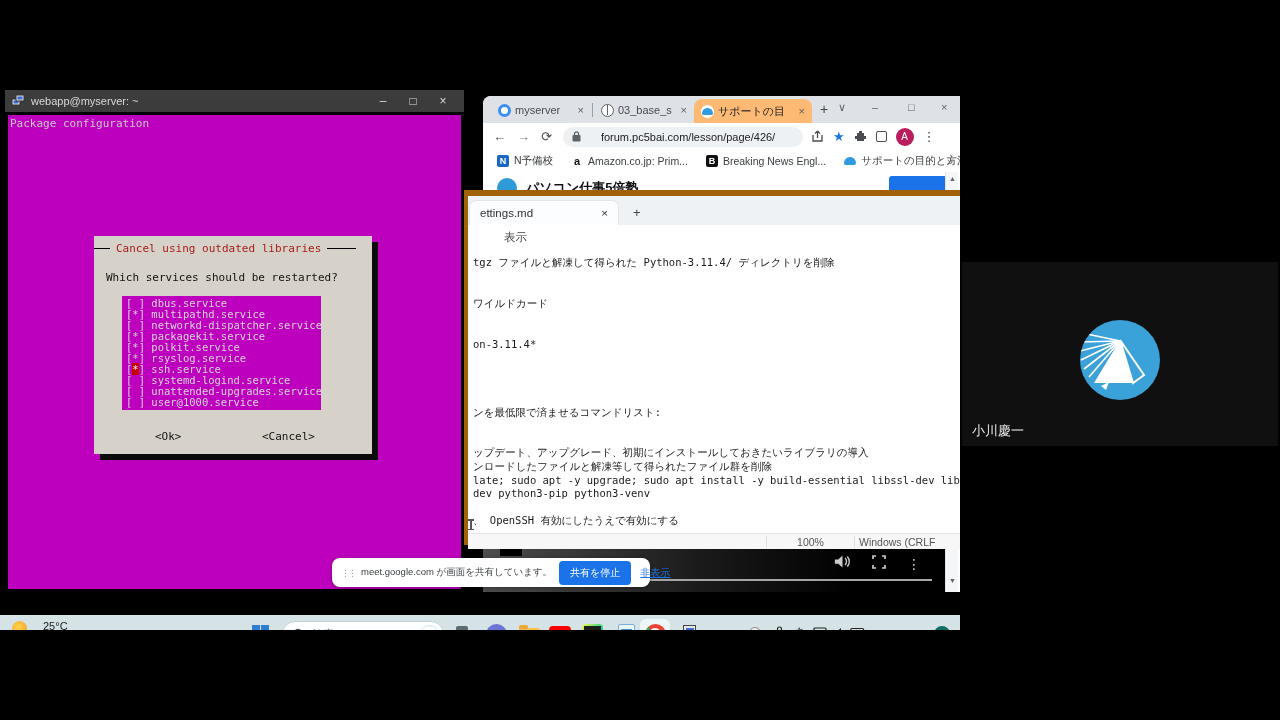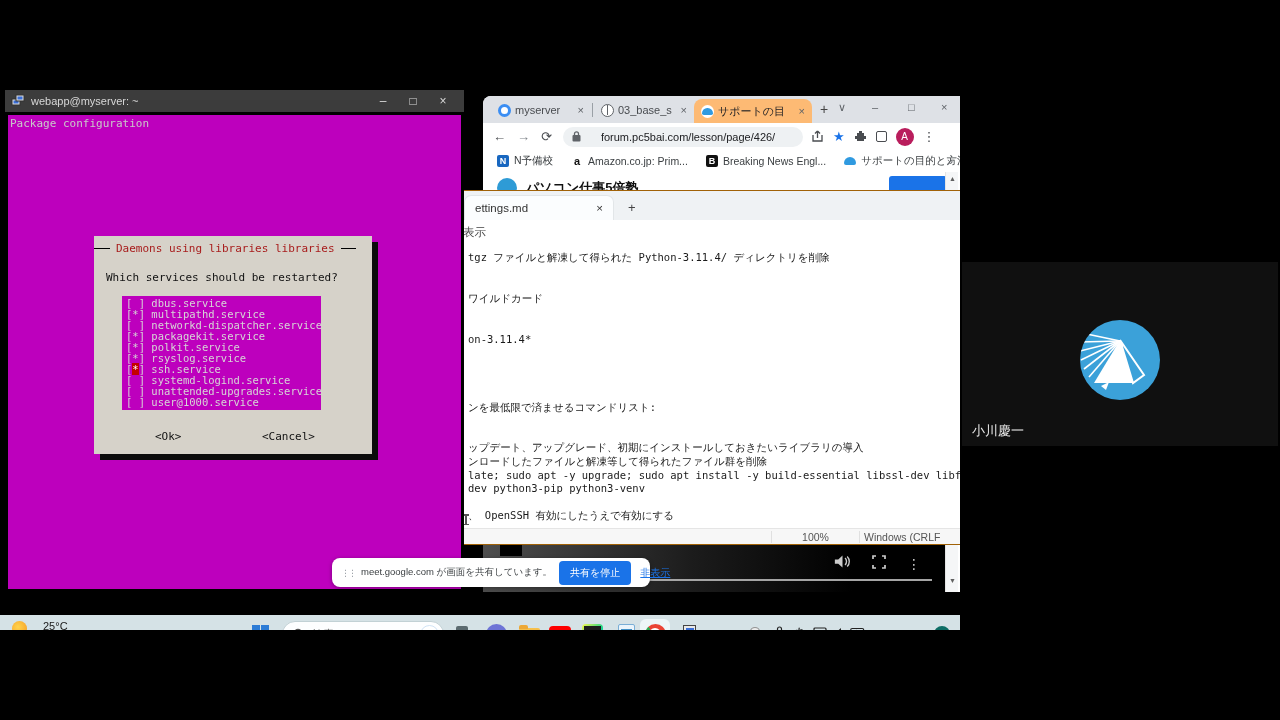--- a/index.html
+++ b/index.html
@@ -83,28 +83,28 @@
   .sb-arrow{position:absolute;left:0;width:13px;text-align:center;font-size:7px;color:#606060;}
   .videoctl{position:absolute;left:0;top:442px;width:462px;height:54px;z-index:11;
             background:linear-gradient(90deg,#4e4e4e 0%,#1c1c1c 45%,#000 80%);}
   .vc-block{position:absolute;left:17px;top:3px;width:22px;height:15px;background:#000;}
   .vc-icons{position:absolute;right:24px;top:16px;display:flex;gap:21px;align-items:center;}
   .vc-dots{color:#ccc;font-size:14px;}
   .vc-progress{position:absolute;left:0;bottom:11px;width:449px;height:2px;background:#a5a5a5;}
 
   
   #notepad{position:absolute;left:462px;top:105px;width:520px;height:355px;z-index:20;background:#fff;
-           border:1px solid #a16207;}
+           border:6px solid #a16207;}
   .np-tabbar{height:29px;background:#eff2f4;display:flex;align-items:flex-end;}
   .np-tab{width:150px;height:25px;background:#fbfdfe;border-radius:7px 7px 0 0;display:flex;align-items:center;
           padding:0 10px;font-size:11.5px;color:#333;margin-left:1px;border:1px solid #e2e6e8;border-bottom:none;}
   .np-tab .t-label{flex:1;}
   .np-plus{margin:0 0 5px 14px;font-size:13px;color:#444;}
   .np-menubar{height:24px;display:flex;align-items:center;font-size:11.5px;color:#444;background:#fff;}
-  .np-menu-view{}
+  .np-menu-view{margin-left:36px;}
   .np-content{position:relative;height:284px;overflow:hidden;padding:7px 0 0 5px;
               font-family:"DejaVu Sans Mono","DejaVu Sans",monospace;font-size:10.5px;line-height:13.6px;color:#1a1a1a;}
   .np-line{min-height:13.6px;white-space:pre;}
   .ibeam{position:absolute;left:2px;top:270px;width:2px;height:11px;background:#555;}
   .ibeam:before,.ibeam:after{content:"";position:absolute;left:-2px;width:6px;height:1.5px;background:#555;}
   .ibeam:before{top:0;} .ibeam:after{bottom:0;}
   .np-status{height:16px;background:#f7f7f7;border-top:1px solid #e5e5e5;display:flex;align-items:center;
              justify-content:flex-end;font-size:10.5px;color:#555;}
   .np-zoom{width:88px;text-align:center;border-left:1px solid #e0e0e0;}
   .np-eol{width:122px;padding-left:4px;border-left:1px solid #e0e0e0;white-space:nowrap;overflow:hidden;}
@@ -195,21 +195,21 @@
         <span class="term-title">webapp@myserver: ~</span>
         <span class="term-ctl">–</span>
         <span class="term-ctl">□</span>
         <span class="term-ctl">×</span>
       </div>
       <div class="term-body">
         <div class="pkg-title">Package configuration</div>
         <div class="dialog">
           <div class="dlg-title-row">
             <span class="dlg-line-l"></span>
-            <span class="dlg-title">Daemons using libraries libraries</span>
+            <span class="dlg-title">Cancel using outdated libraries</span>
             <span class="dlg-line-r"></span>
           </div>
           <div class="dlg-q">Which services should be restarted?</div>
           <div class="srv-list">
 
               <div class="srv-row">[<span class="mark"> </span>] <span>dbus.service</span></div>
 
               <div class="srv-row">[<span class="mark">*</span>] <span>multipathd.service</span></div>
 
               <div class="srv-row">[<span class="mark"> </span>] <span>networkd-dispatcher.service</span></div>

